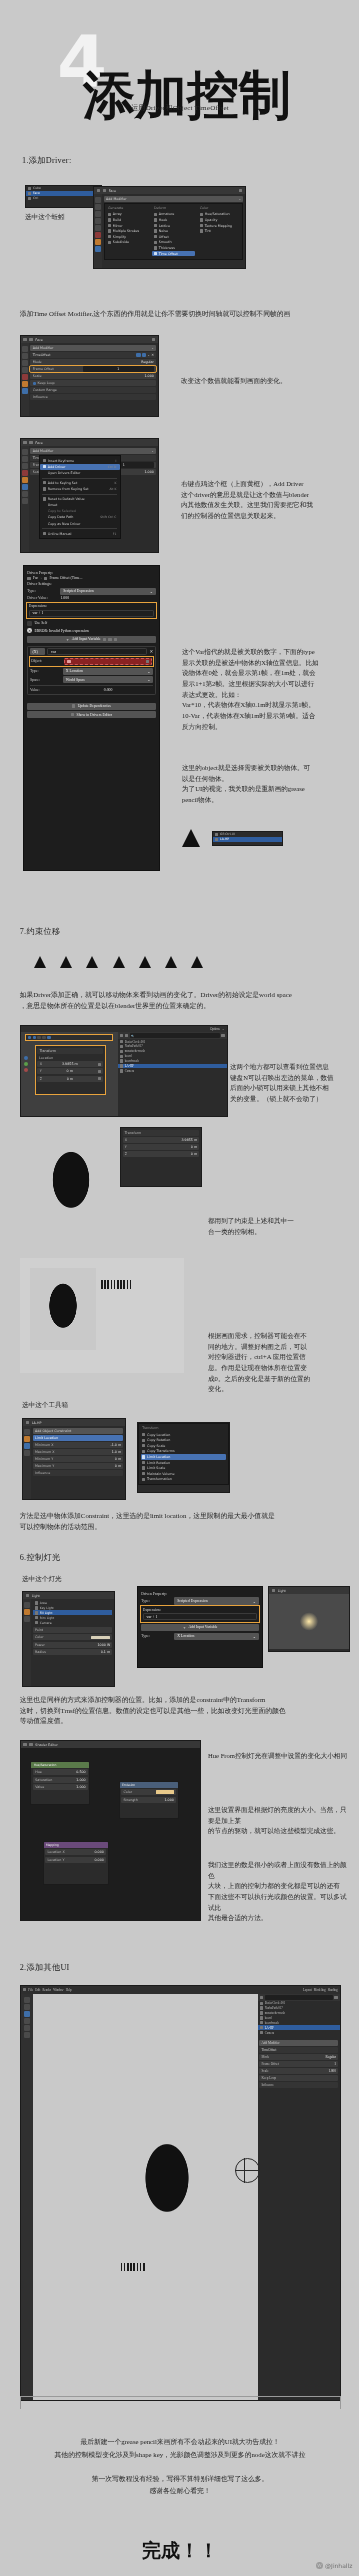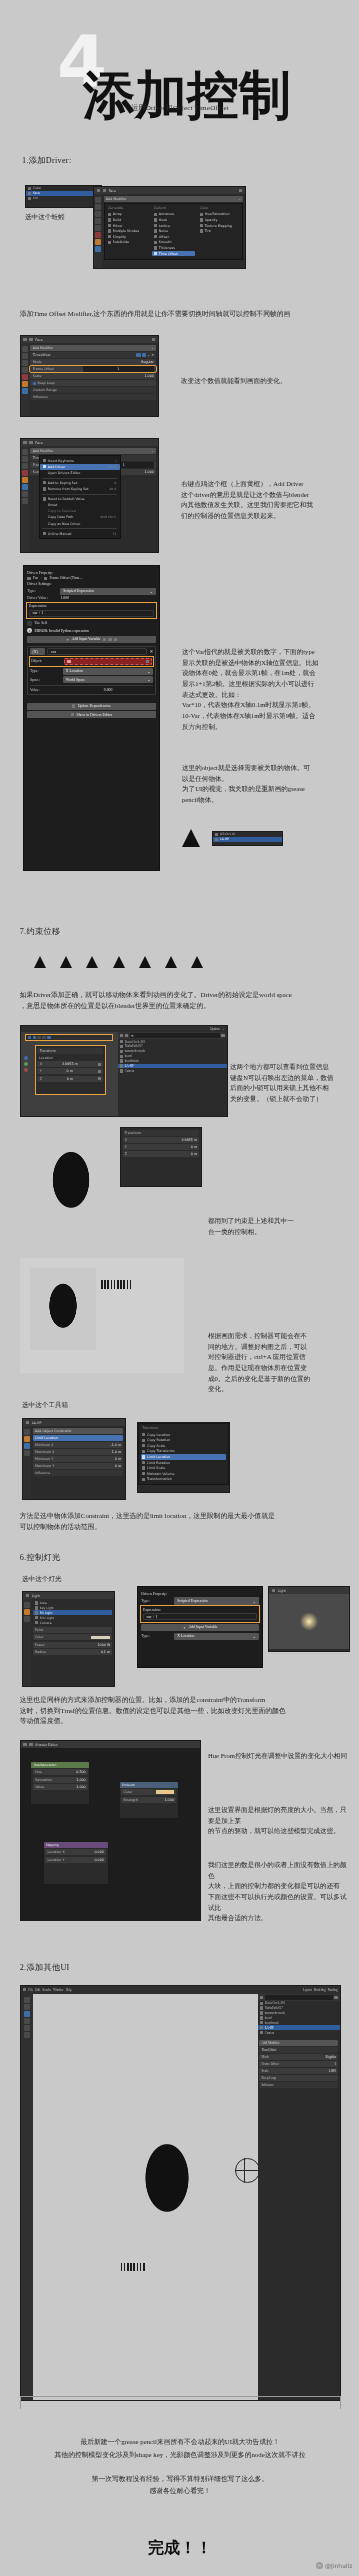--- a/index.html
+++ b/index.html
@@ -1037,21 +1037,21 @@
       </div>
     </div>
   </div>
 
   <div class="foot-box" style="left:19.7px; top:2396px; width:321px; height:13px; border-bottom:none;"></div>
 
   <div class="note c" style="left:0; top:2437px; width:360px;">最后新建一个grease pencil来画所有不会动起来的UI就大功告成拉！</div>
   <div class="note c" style="left:0; top:2450px; width:360px;">其他的控制模型变化涉及到shape key，光影颜色调整涉及到更多的node这次就不讲拉</div>
   <div class="note c" style="left:0; top:2474px; width:360px;">第一次写教程没有经验，写得不算特别详细也写了这么多。</div>
   <div class="note c" style="left:0; top:2486px; width:360px;">感谢各位耐心看完！</div>
-  <div class="done" style="top:2545px; font-size:16px; top:2538px;">完成！！</div>
+  <div class="done" style="top:2545px; font-size:19px; top:2538px;">完成！！</div>
 
   <div class="wb">
     <span class="wb-ic">W</span>
     <span>@Jinhallz</span>
   </div>
 
 </div>
 
 
 </body></html>

